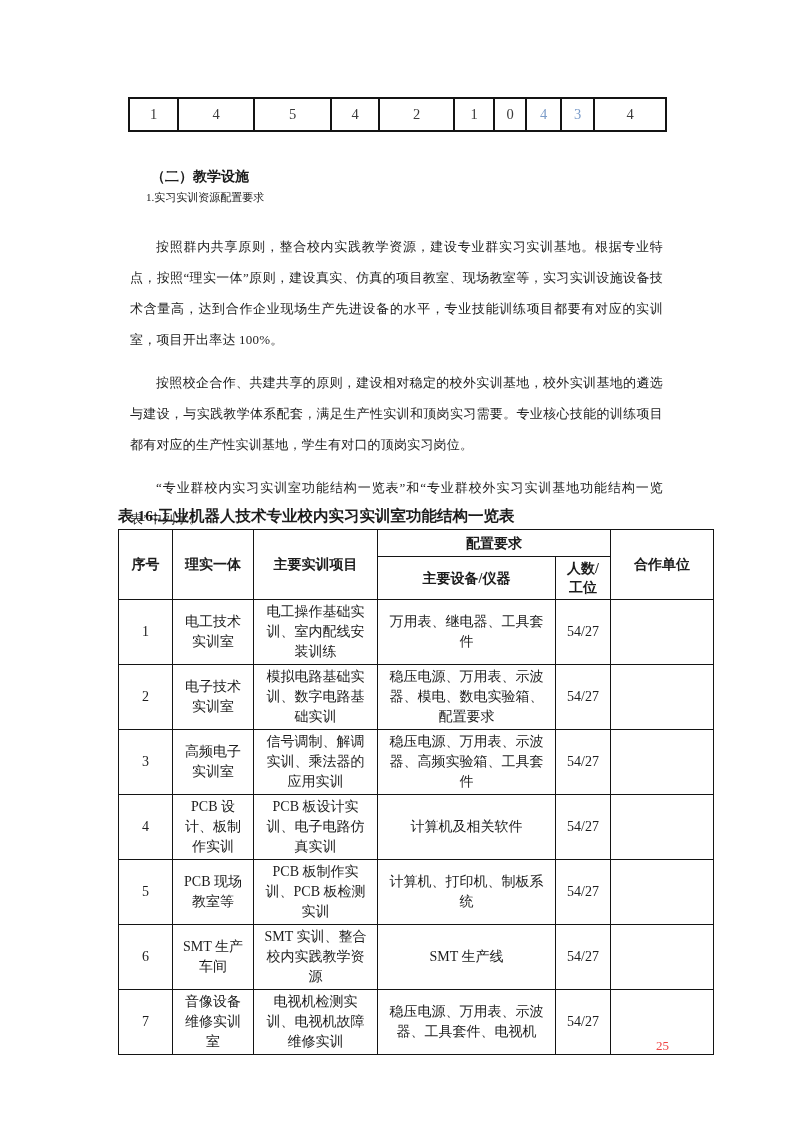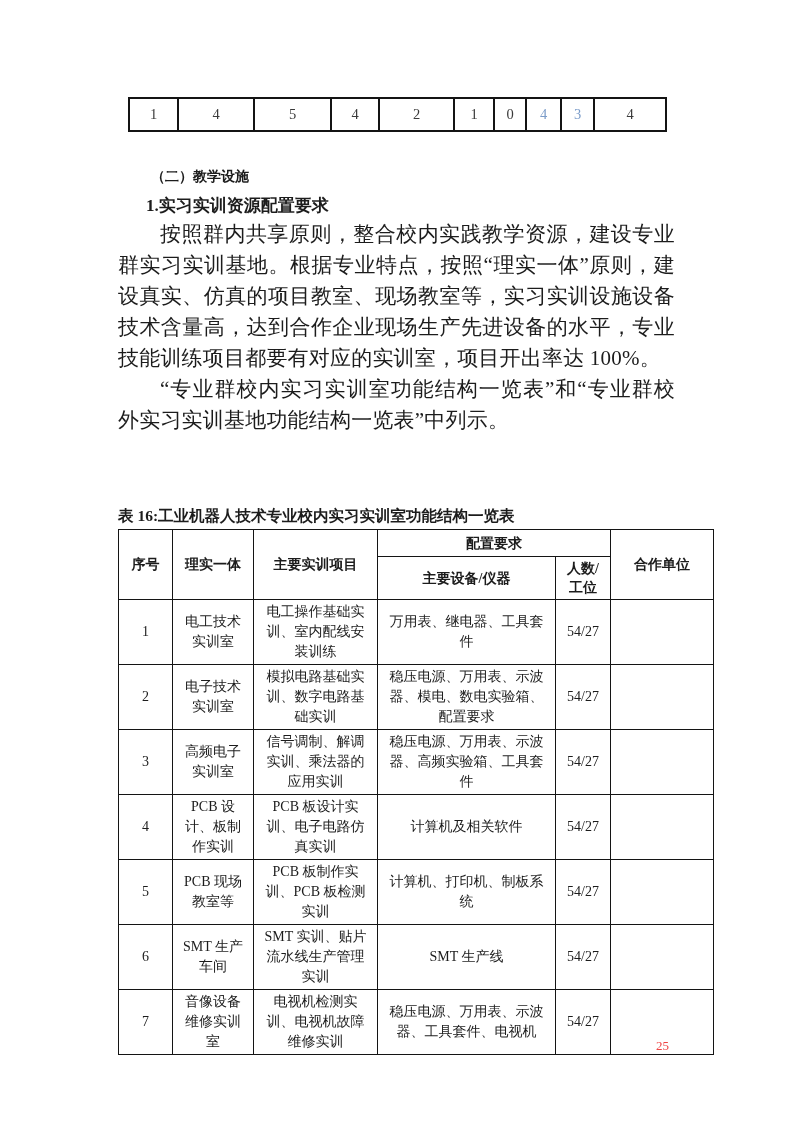--- a/index.html
+++ b/index.html
@@ -29,30 +29,30 @@
     box-sizing:border-box;
     overflow:hidden;
   }
   .strip .cell:first-child{border-left:none;}
   
   .h-sec{
     position:absolute;left:151px;top:166px;
     font-size:14px;font-weight:bold;line-height:22px;
   }
   .h-sub{
-    position:absolute;left:146px;top:195px;
-    font-size:17px;font-weight:bold;line-height:22px;
+    position:absolute;left:146px;top:186px;
+    font-size:11px;font-weight:normal;line-height:22px;
   }
   
   .body-text{
     position:absolute;left:118px;top:219px;width:557px;
   }
   .body-text p{
-    margin:0;
-    font-size:21px;
+    margin:12px;
+    font-size:13px;
     line-height:31px;
     text-align:justify;
     text-indent:2em;
     letter-spacing:0.2px;
   }
   
   .tbl-title{
     position:absolute;left:118px;top:504px;width:595px;
     font-size:15.5px;font-weight:bold;line-height:24px;
   }
@@ -97,20 +97,21 @@
     <div class="cell" style="width: 35px; color: rgb(123, 156, 201);">4</div>
     <div class="cell" style="width: 33px; color: rgb(123, 156, 201);">3</div>
     <div class="cell" style="width:72px">4</div>
   </div>
 
   <div class="h-sec">（二）教学设施</div>
   <div class="h-sub">1.实习实训资源配置要求</div>
 
   <div class="body-text">
     <p>按照群内共享原则，整合校内实践教学资源，建设专业群实习实训基地。根据专业特点，按照“理实一体”原则，建设真实、仿真的项目教室、现场教室等，实习实训设施设备技术含量高，达到合作企业现场生产先进设备的水平，专业技能训练项目都要有对应的实训室，项目开出率达 100%。</p>
+    <p>按照校企合作、共建共享的原则，建设相对稳定的校外实训基地，校外实训基地的遴选与建设，与实践教学体系配套，满足生产性实训和顶岗实习需要。专业核心技能的训练项目都有对应的生产性实训基地，学生有对口的顶岗实习岗位。</p>
     <p>“专业群校内实习实训室功能结构一览表”和“专业群校外实习实训基地功能结构一览表”中列示。</p>
   </div>
 
   <div class="tbl-title">表 16:工业机器人技术专业校内实习实训室功能结构一览表</div>
 
   <table class="main">
     <colgroup>
       <col style="width:54px">
         <col style="width:81px">
         <col style="width:124px">
@@ -168,21 +169,21 @@
         <td>5</td>
         <td>PCB 现场教室等</td>
         <td>PCB 板制作实训、PCB 板检测实训</td>
         <td>计算机、打印机、制板系统</td>
         <td>54/27</td>
         <td></td>
       </tr>
       <tr style="height:46px">
         <td>6</td>
         <td>SMT 生产车间</td>
-        <td>SMT 实训、贴片流水线生产管理实训</td>
+        <td>SMT 实训、整合校内实践教学资源</td>
         <td>SMT 生产线</td>
         <td>54/27</td>
         <td></td>
       </tr>
       <tr style="height:60px">
         <td>7</td>
         <td>音像设备维修实训室</td>
         <td>电视机检测实训、电视机故障维修实训</td>
         <td>稳压电源、万用表、示波器、工具套件、电视机</td>
         <td>54/27</td>

